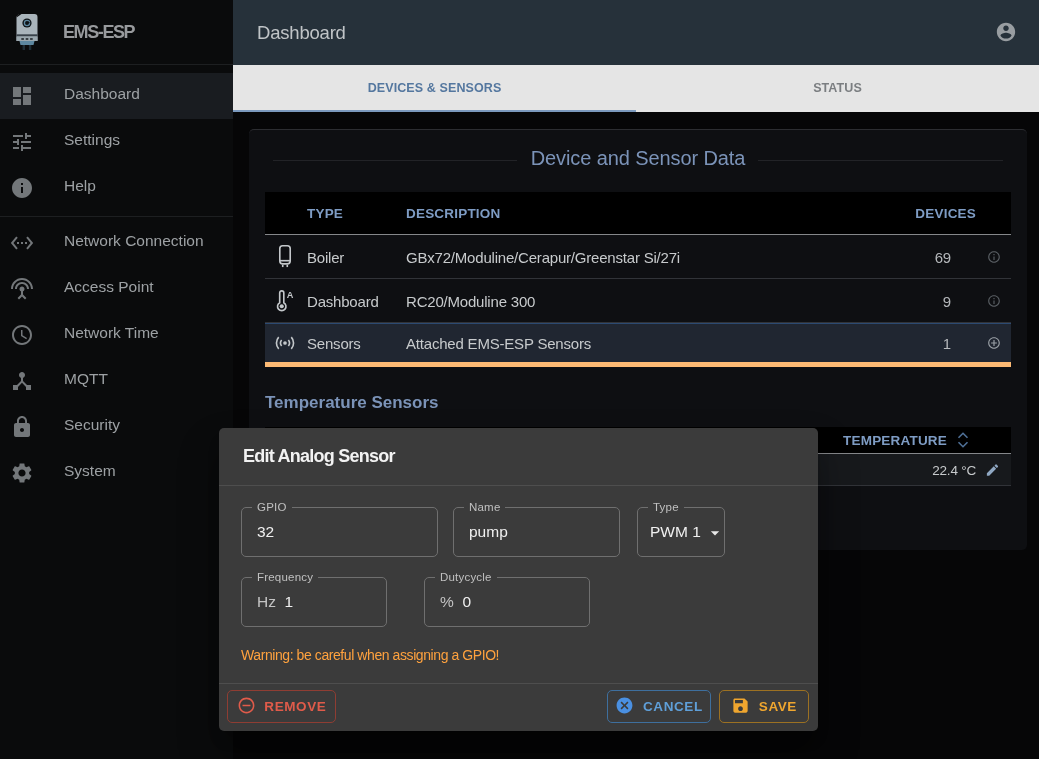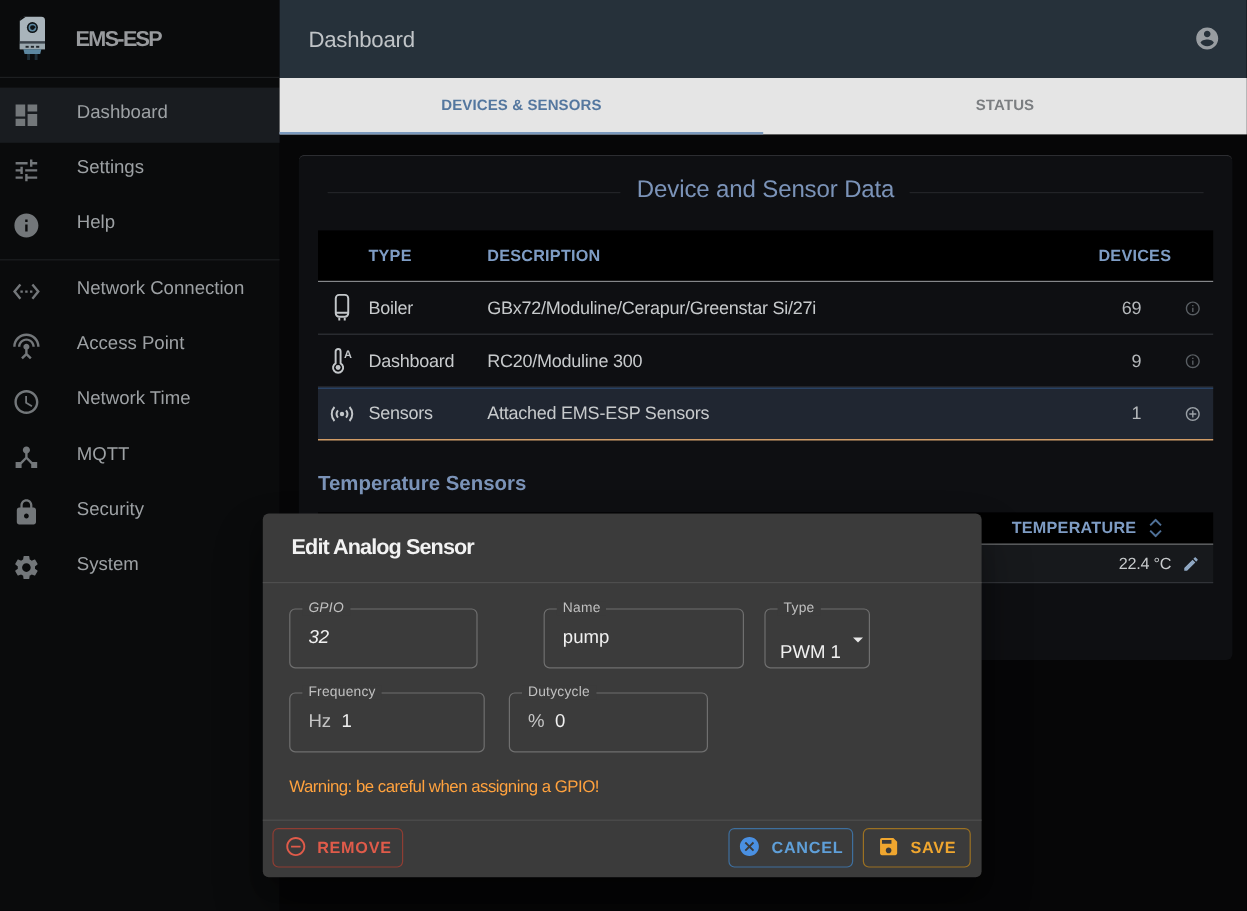--- a/index.html
+++ b/index.html
@@ -182,21 +182,21 @@
           <circle cx="9" cy="16.9" r="1.9" fill="#c3c7ca" stroke="none"></circle>
           <text x="13.6" y="9.2" font-size="8.5" font-weight="bold" fill="#c3c7ca" stroke="none" font-family="Liberation Sans,sans-serif">A</text>
         </svg>
         <div class="cell" style="left:42px;">Dashboard</div>
         <div class="cell" style="left:141px;">RC20/Moduline 300</div>
         <div class="cell" style="right:60px; color:#b5b8bb;">9</div>
         <svg class="infico" viewBox="0 0 24 24" fill="#595e63">
             <path d="M11 7h2v2h-2zm0 4h2v6h-2zm1-9C6.48 2 2 6.48 2 12s4.48 10 10 10 10-4.48 10-10S17.52 2 12 2zm0 18c-4.41 0-8-3.59-8-8s3.59-8 8-8 8 3.59 8 8-3.59 8-8 8z"></path>
           </svg>
       </div>
-      <div class="trow" style="background:#202631; border-top:1px solid #2c4a72; border-bottom:1px solid #fdba74;">
+      <div class="trow" style="background:#202631; border-top:1px solid #2c4a72; border-bottom:5px solid #fdba74;">
         <svg class="rowico" viewBox="0 0 24 24" fill="none" stroke="#c3c7ca" stroke-width="1.5">
           <circle cx="12" cy="12" r="1.7" fill="#c3c7ca" stroke="none"></circle>
           <path d="M8.9 9.2a4.5 4.5 0 0 0 0 5.6M15.1 9.2a4.5 4.5 0 0 1 0 5.6M6.2 6.6a8 8 0 0 0 0 10.8M17.8 6.6a8 8 0 0 1 0 10.8"></path>
         </svg>
         <div class="cell" style="left:42px;">Sensors</div>
         <div class="cell" style="left:141px;">Attached EMS-ESP Sensors</div>
         <div class="cell" style="right:60px; color:#b5b8bb;">1</div>
         <svg class="infico" viewBox="0 0 24 24" fill="#9aa0a6">
             <path d="M13 7h-2v4H7v2h4v4h2v-4h4v-2h-4V7zm-1-5C6.48 2 2 6.48 2 12s4.48 10 10 10 10-4.48 10-10S17.52 2 12 2zm0 18c-4.41 0-8-3.59-8-8s3.59-8 8-8 8 3.59 8 8-3.59 8-8 8z"></path>
           </svg>
@@ -218,37 +218,37 @@
           <path d="M3 17.25V21h3.75L17.81 9.94l-3.75-3.75L3 17.25zM20.71 7.04c.39-.39.39-1.02 0-1.41l-2.34-2.34c-.39-.39-1.02-.39-1.41 0l-1.83 1.83 3.75 3.75 1.83-1.83z"></path>
         </svg>
       </div>
     </div>
   </div>
 
   <div class="abs" id="modal">
     <div id="mtitle">Edit Analog Sensor</div>
     <div class="mdiv" style="top:57px;"></div>
 
-    <div class="field" style="left:22px; top:79px; width:157px;font-style:italic;">
+    <div class="field" style="left:22px; top:79px; width:197px;">
       <div class="flabel">GPIO</div>
       <div class="fval">32</div>
     </div>
     <div class="field" style="left:234px; top:79px; width:167px;">
       <div class="flabel">Name</div>
       <div class="fval">pump</div>
     </div>
     <div class="field" style="left:418px; top:79px; width:88px;">
       <div class="flabel">Type</div>
-      <div class="fval" style="left:12px;margin-top:12px;">PWM 1</div>
+      <div class="fval" style="left:12px;">PWM 1</div>
       <svg style="position:absolute; right:-1px; top:15px;" width="20" height="20" viewBox="0 0 24 24" fill="#e8e8e8">
           <path d="M7 10l5 5 5-5z"></path>
         </svg>
     </div>
 
-    <div class="field" style="left:22px; top:149px; width:163px;padding-left:41px;">
+    <div class="field" style="left:22px; top:149px; width:146px;padding-left:41px;">
       <div class="flabel">Frequency</div>
       <div class="fval"><span class="adorn">Hz</span>&nbsp;&nbsp;1</div>
     </div>
     <div class="field" style="left:205px; top:149px; width:166px;">
       <div class="flabel">Dutycycle</div>
       <div class="fval"><span class="adorn">%</span>&nbsp;&nbsp;0</div>
     </div>
 
     <div id="warn">Warning: be careful when assigning a GPIO!</div>
     <div class="mdiv" style="top:255px;"></div>

